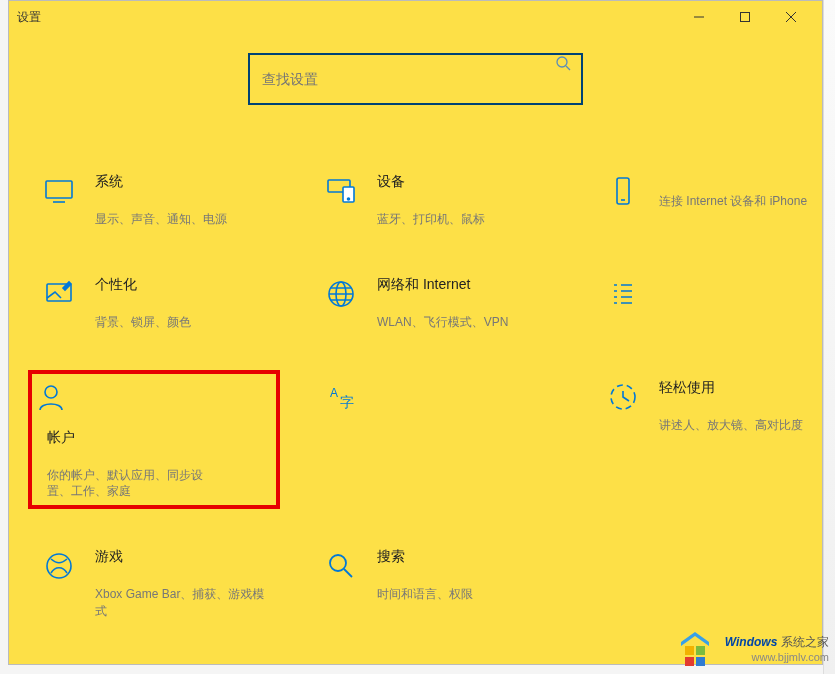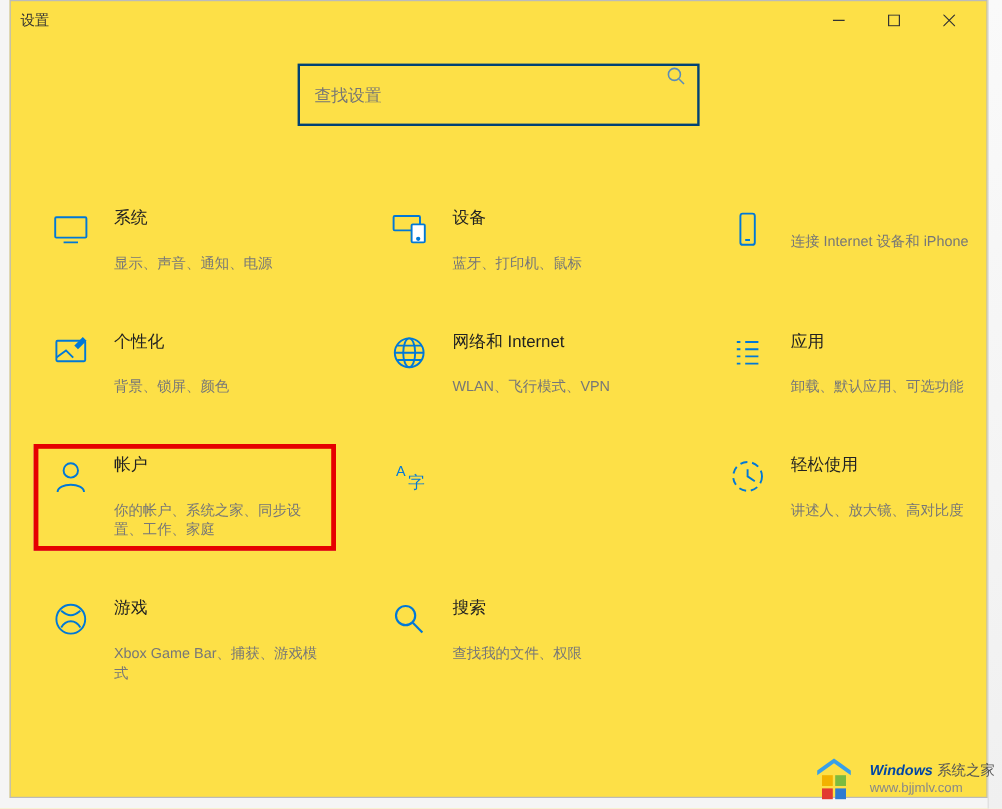--- a/index.html
+++ b/index.html
@@ -65,39 +65,40 @@
     display: flex;
     align-items: flex-start;
     padding: 8px 6px;
     min-height: 70px;
     cursor: pointer;
   }
   .tile.highlighted {
     outline: 4px solid #e60000;
     outline-offset: -3px;
     box-shadow: 0 0 0 1px #ccc;
+    flex-direction: column;
   }
   .tile-icon {
     flex: 0 0 48px;
     display:flex; justify-content:center;
     color: #0078d7;
     margin-top: 2px;
   }
   .tile-text { margin-left: 12px; max-width: 170px; }
   .tile-title { font-size: 14px; color: #222; }
   .tile-desc { font-size: 12px; color: #777; margin-top: 20px; line-height: 1.4; word-break: break-all; }
 
   .watermark {
     position: absolute;
     right: 6px; bottom: 6px;
     display: flex; align-items: center;
     font-size: 13px;
   }
   .wm-logo { width: 40px; height: 40px; }
-  .wm-text { margin-left: 10px; }
+  .wm-text { margin-left: 10px; text-align: right; }
   .wm-text .t1 { color: #0046a6; font-weight: bold; }
   .wm-text .t1 span { color: #555; font-weight: normal; font-size: 12px;}
   .wm-text .t2 { color: #888; font-size: 11px; }
 
   .right-strip {
     position:absolute; right:0; top:0; width:12px; height:100%;
     background: linear-gradient(#fafafa,#f0f0f0);
     border-left:1px solid #ddd;
   }
 
@@ -211,36 +212,32 @@
           <div class="tile-desc">WLAN、飞行模式、VPN</div>
         </div>
       </div>
 
       <div class="tile">
         <div class="tile-icon">
           <svg width="32" height="32" viewBox="0 0 32 32" fill="none" stroke="#0078d7" stroke-width="1.6">
               <path d="M7 7 H10 M14 7 H25 M7 13 H10 M14 13 H25 M7 19 H10 M14 19 H25 M7 25 H10 M14 25 H25"></path>
             </svg>
         </div>
-        <div class="tile-text">
-          <div class="tile-title">应用</div>
-          <div class="tile-desc">卸载、默认应用、可选功能</div>
-        </div>
       </div>
 
       <div class="tile highlighted">
         <div class="tile-icon">
           <svg width="32" height="32" viewBox="0 0 32 32" fill="none" stroke="#0078d7" stroke-width="1.6">
               <circle cx="16" cy="11" r="6"></circle>
               <path d="M5 29 C5 21 27 21 27 29"></path>
             </svg>
         </div>
         <div class="tile-text">
           <div class="tile-title">帐户</div>
-          <div class="tile-desc">你的帐户、系统之家、同步设置、工作、家庭</div>
+          <div class="tile-desc">你的帐户、默认应用、同步设置、工作、家庭</div>
         </div>
       </div>
 
       <div class="tile">
         <div class="tile-icon">
           <svg width="32" height="32" viewBox="0 0 32 32" fill="none" stroke="#0078d7" stroke-width="1.6">
               <text x="5" y="16" font-size="12" fill="#0078d7" stroke="none">A</text>
               <text x="15" y="26" font-size="14" fill="#0078d7" stroke="none">字</text>
               <circle cx="16" cy="16" r="14" stroke-dasharray="2 60" stroke="none"></circle>
             </svg>
@@ -275,21 +272,21 @@
 
       <div class="tile">
         <div class="tile-icon">
           <svg width="32" height="32" viewBox="0 0 32 32" fill="none" stroke="#0078d7" stroke-width="1.8">
               <circle cx="13" cy="13" r="8"></circle>
               <path d="M19 19 L27 27"></path>
             </svg>
         </div>
         <div class="tile-text">
           <div class="tile-title">搜索</div>
-          <div class="tile-desc">查找我的文件、权限</div>
+          <div class="tile-desc">时间和语言、权限</div>
         </div>
       </div>
 
 
     </div>
   </div>
 </div>
 
 <div class="right-strip"></div>
 

